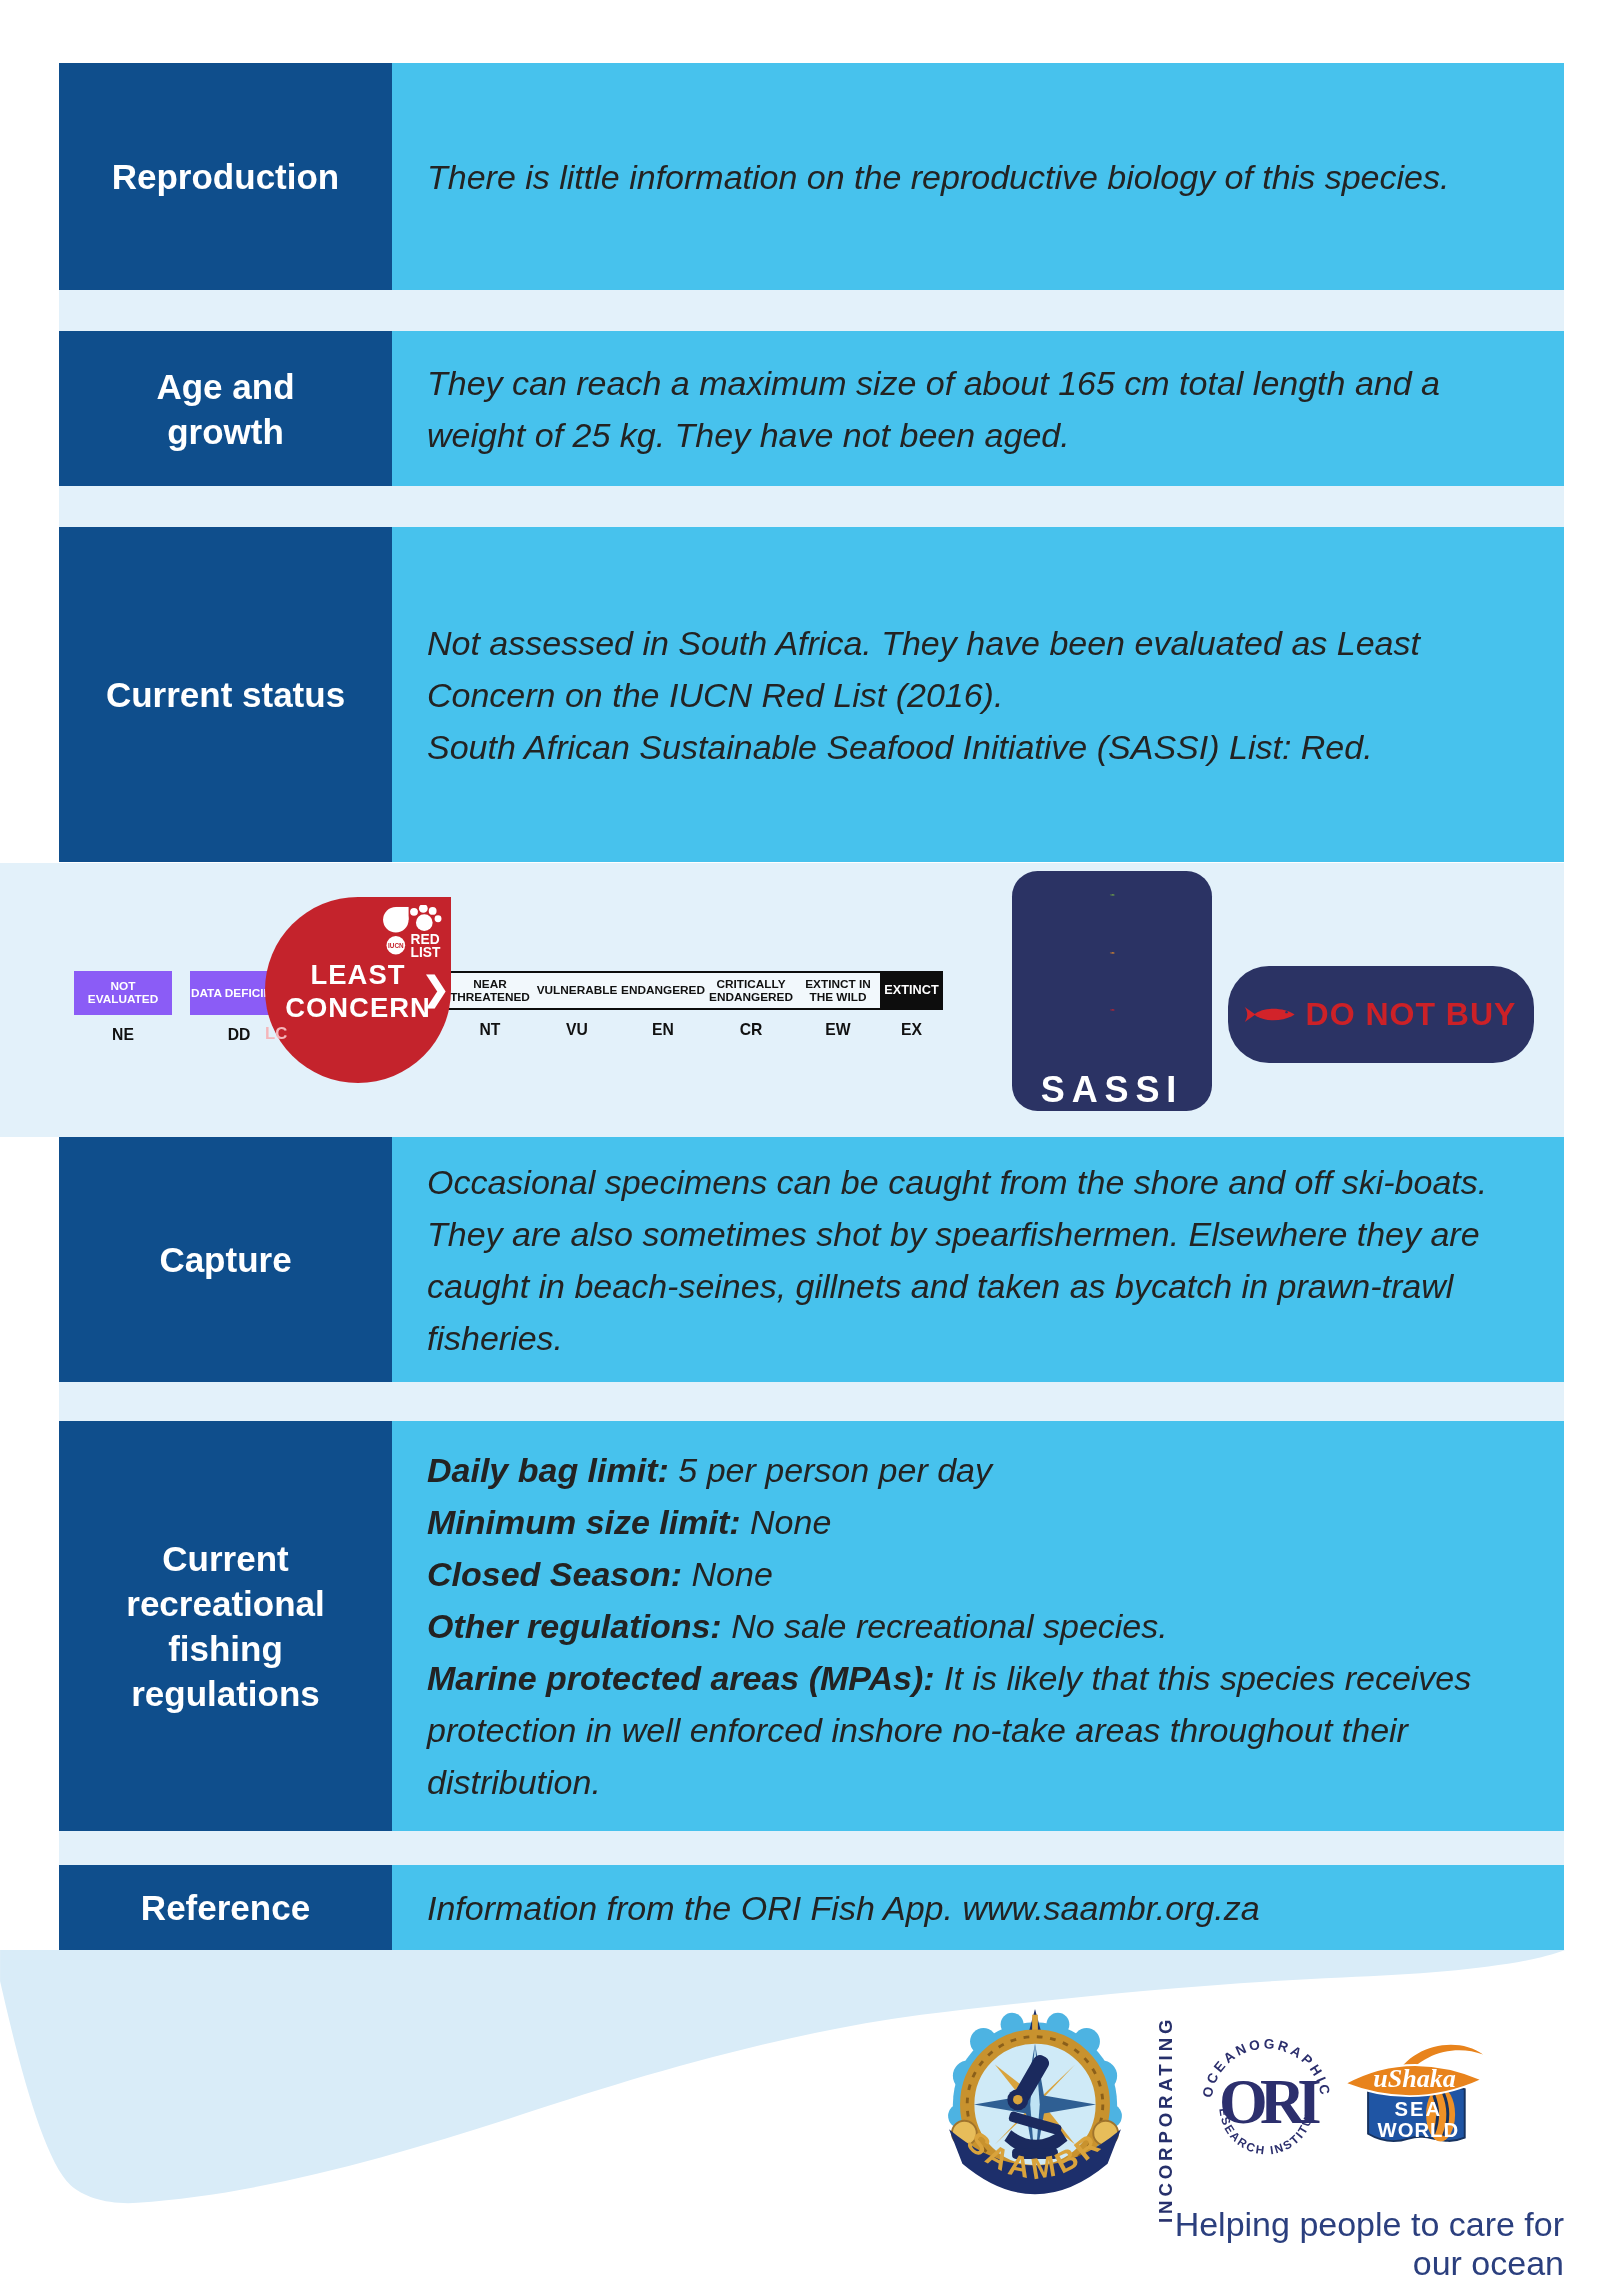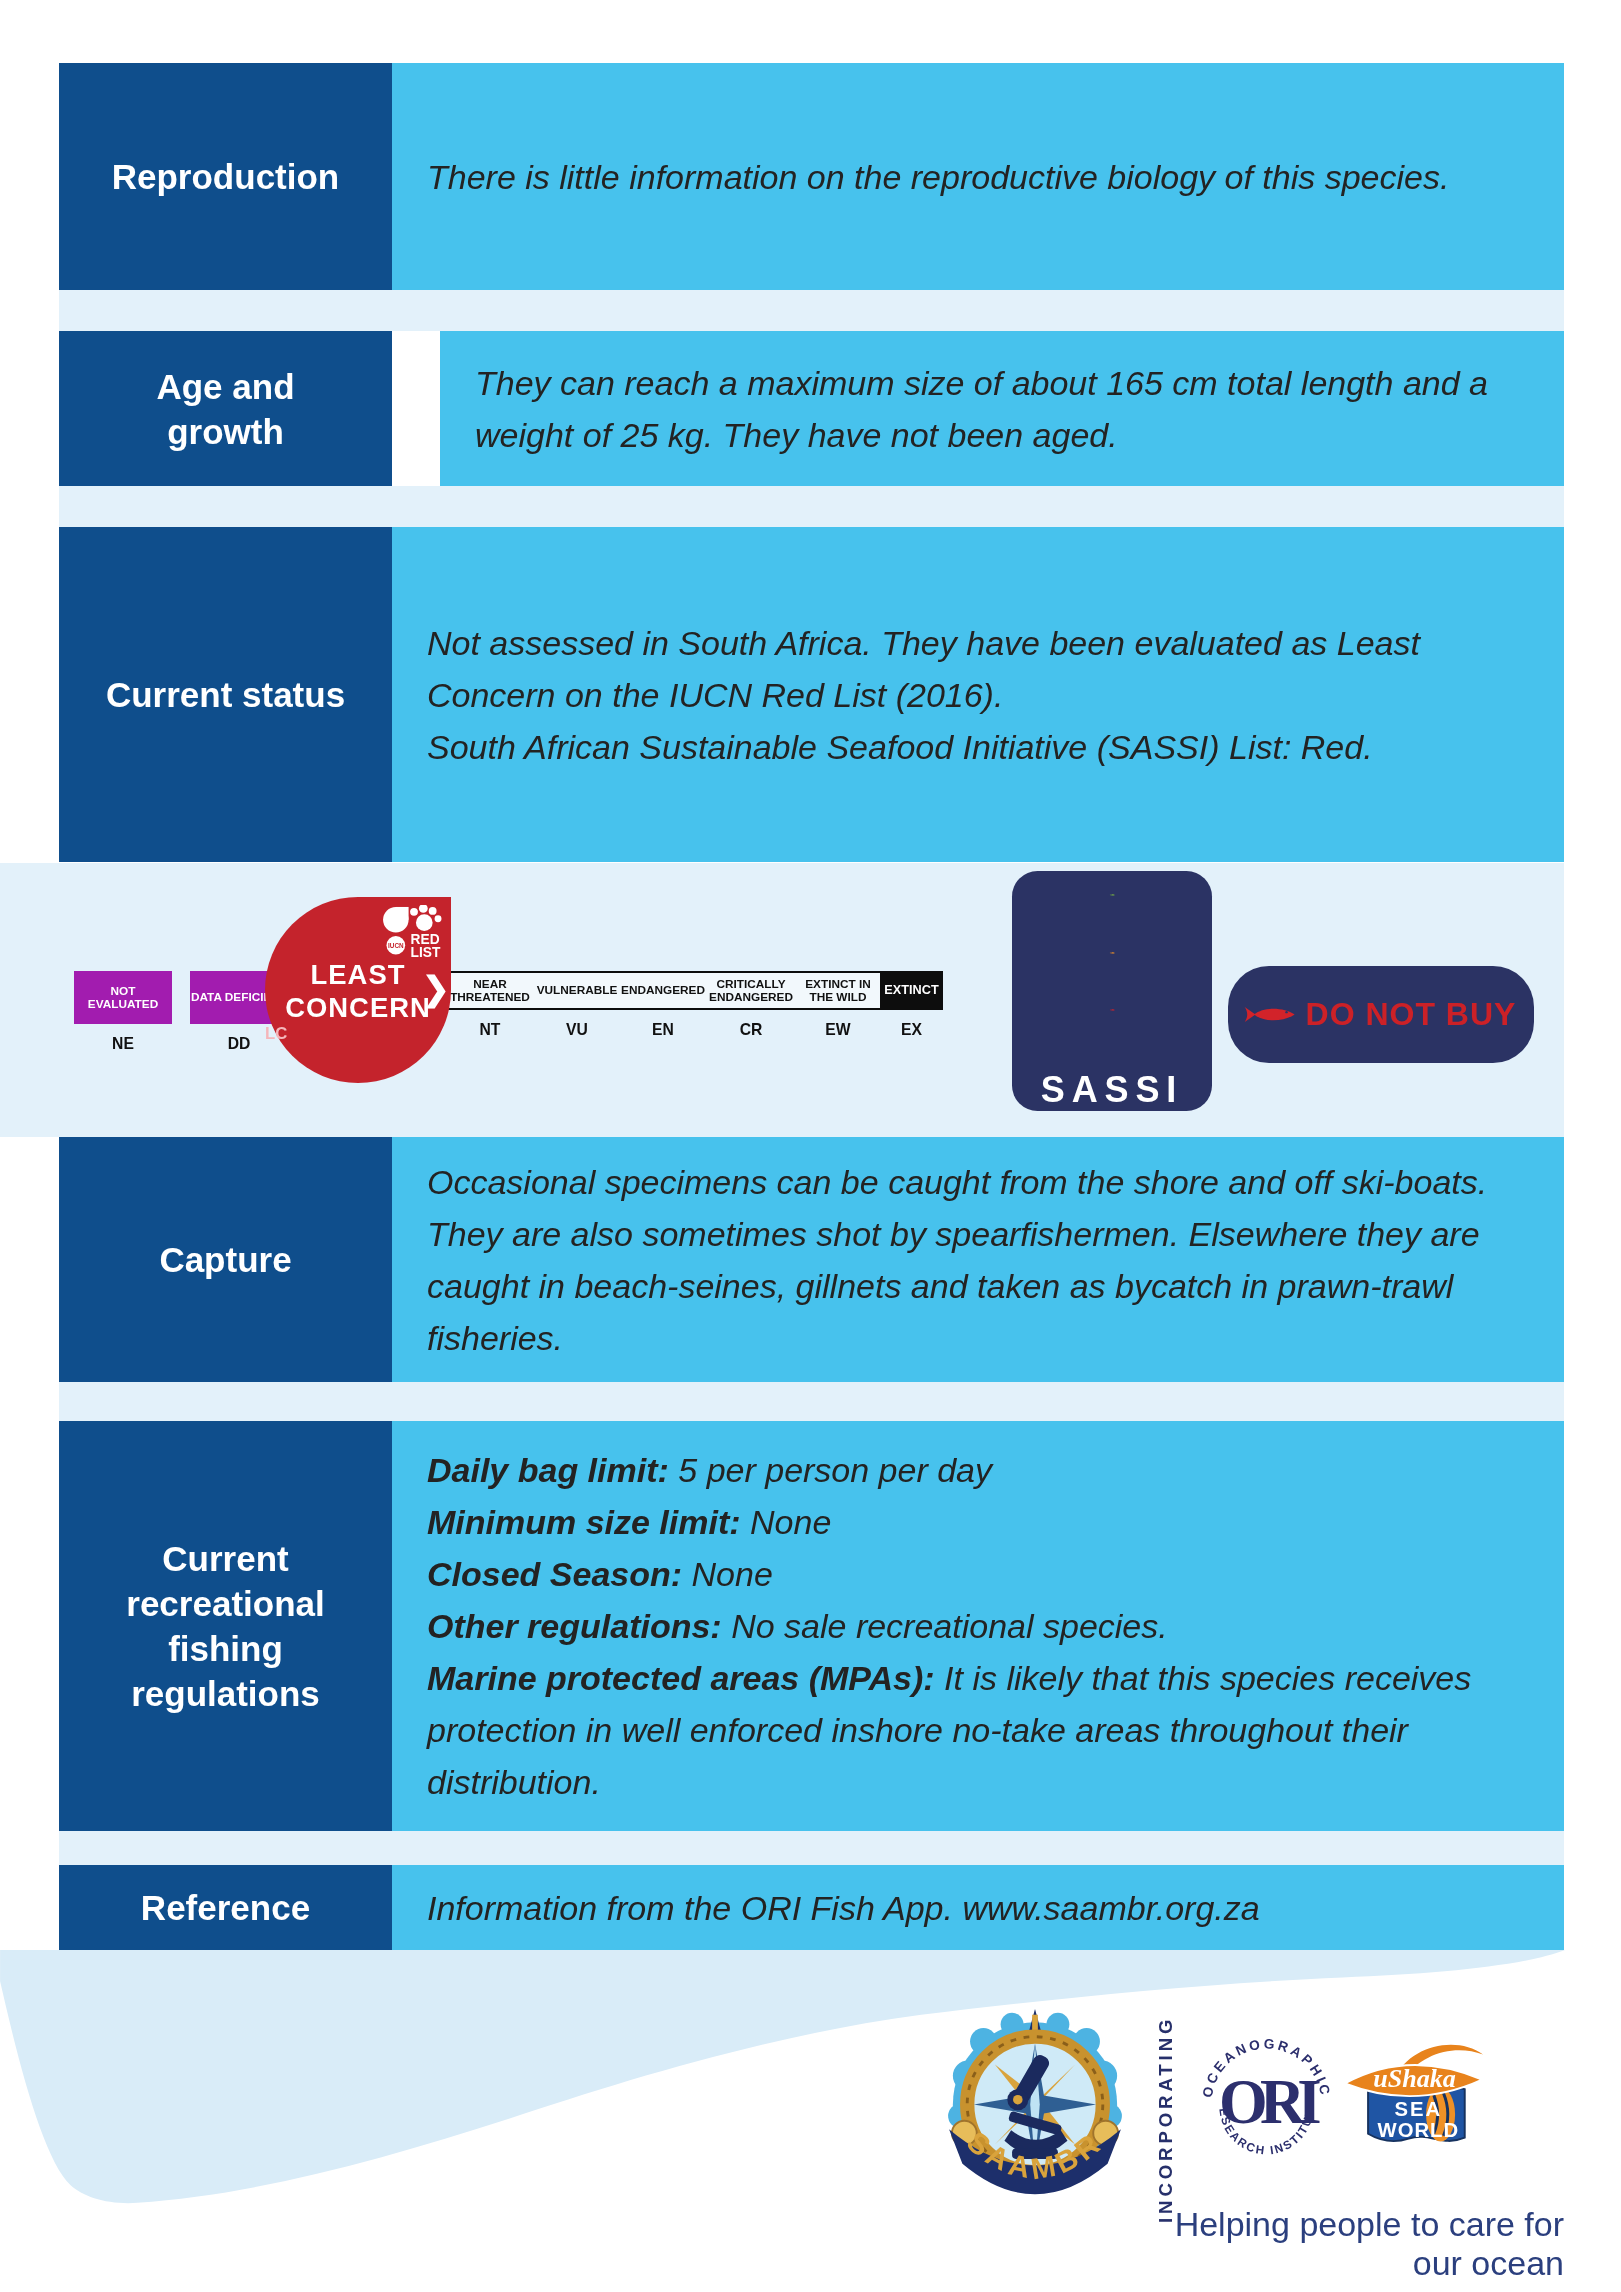--- a/index.html
+++ b/index.html
@@ -11,21 +11,21 @@
       display:flex;align-items:center;justify-content:center;text-align:center;
       font-weight:bold;font-size:35px;line-height:45px;padding:17px 43px;box-sizing:border-box;}
   .row .content{flex:1;background:#47c2ed;display:flex;flex-direction:column;justify-content:center;
       padding:0 45px 0 35px;font-size:34px;line-height:52px;color:#232323;font-style:italic;}
   .row .content p{margin:0;white-space:pre-line;}
   .regline b{font-weight:bold;}
   .strip{position:absolute;left:59px;right:57px;background:#e3f1fa;}
   
   #iucn-band{position:absolute;left:0;right:57px;top:863px;height:274px;background:#e3f1fa;}
   .iucn-cat{position:absolute;top:108px;display:flex;flex-direction:column;align-items:center;width:98px;}
-  .gbox{width:100%;height:53px;background:#a21caf;color:#fff;display:flex;align-items:center;justify-content:center;
+  .gbox{width:100%;height:44px;background:#8b5cf6;color:#fff;display:flex;align-items:center;justify-content:center;
         text-align:center;font-size:11.8px;font-weight:bold;line-height:12.7px;}
   .code{margin-top:10.8px;font-size:15.7px;font-weight:bold;color:#111;}
   #iucn-bar{position:absolute;left:446px;top:108px;display:flex;}
   .seg{display:flex;flex-direction:column;align-items:center;}
   .seg .lbl{width:100%;height:39px;box-sizing:border-box;border-top:2.9px solid #0d0d0d;border-bottom:2.9px solid #0d0d0d;
         background:#f2f8fc;display:flex;align-items:center;justify-content:center;text-align:center;
         font-size:11.8px;font-weight:bold;line-height:12.7px;color:#111;}
   .seg.black .lbl{background:#0d0d0d;color:#ffffff;border-color:#0d0d0d;font-size:12.7px;}
   #lc-blob{position:absolute;left:265px;top:34px;width:186px;height:186px;background:#c4232c;
         border-radius:93px 0 93px 93px;z-index:2;}
@@ -58,21 +58,21 @@
 <div id="page">
 
   <div class="row" style="top:63px;height:227px;">
     <div class="label">Reproduction</div>
     <div class="content">
       <p>There is little information on the reproductive biology of this species.</p>
     </div>
   </div>
   <div class="strip" style="top:290px;height:41px;"></div>
 
-  <div class="row" style="top:331px;height:155px;gap:48px;">
+  <div class="row" style="top:331px;height:155px;">
     <div class="label">Age and growth</div>
     <div class="content">
       <p>They can reach a maximum size of about 165 cm total length and a weight of 25 kg. They have not been aged.</p>
     </div>
   </div>
   <div class="strip" style="top:486px;height:41px;"></div>
 
   <div class="row" style="top:527px;height:335px;">
     <div class="label">Current status</div>
     <div class="content">

